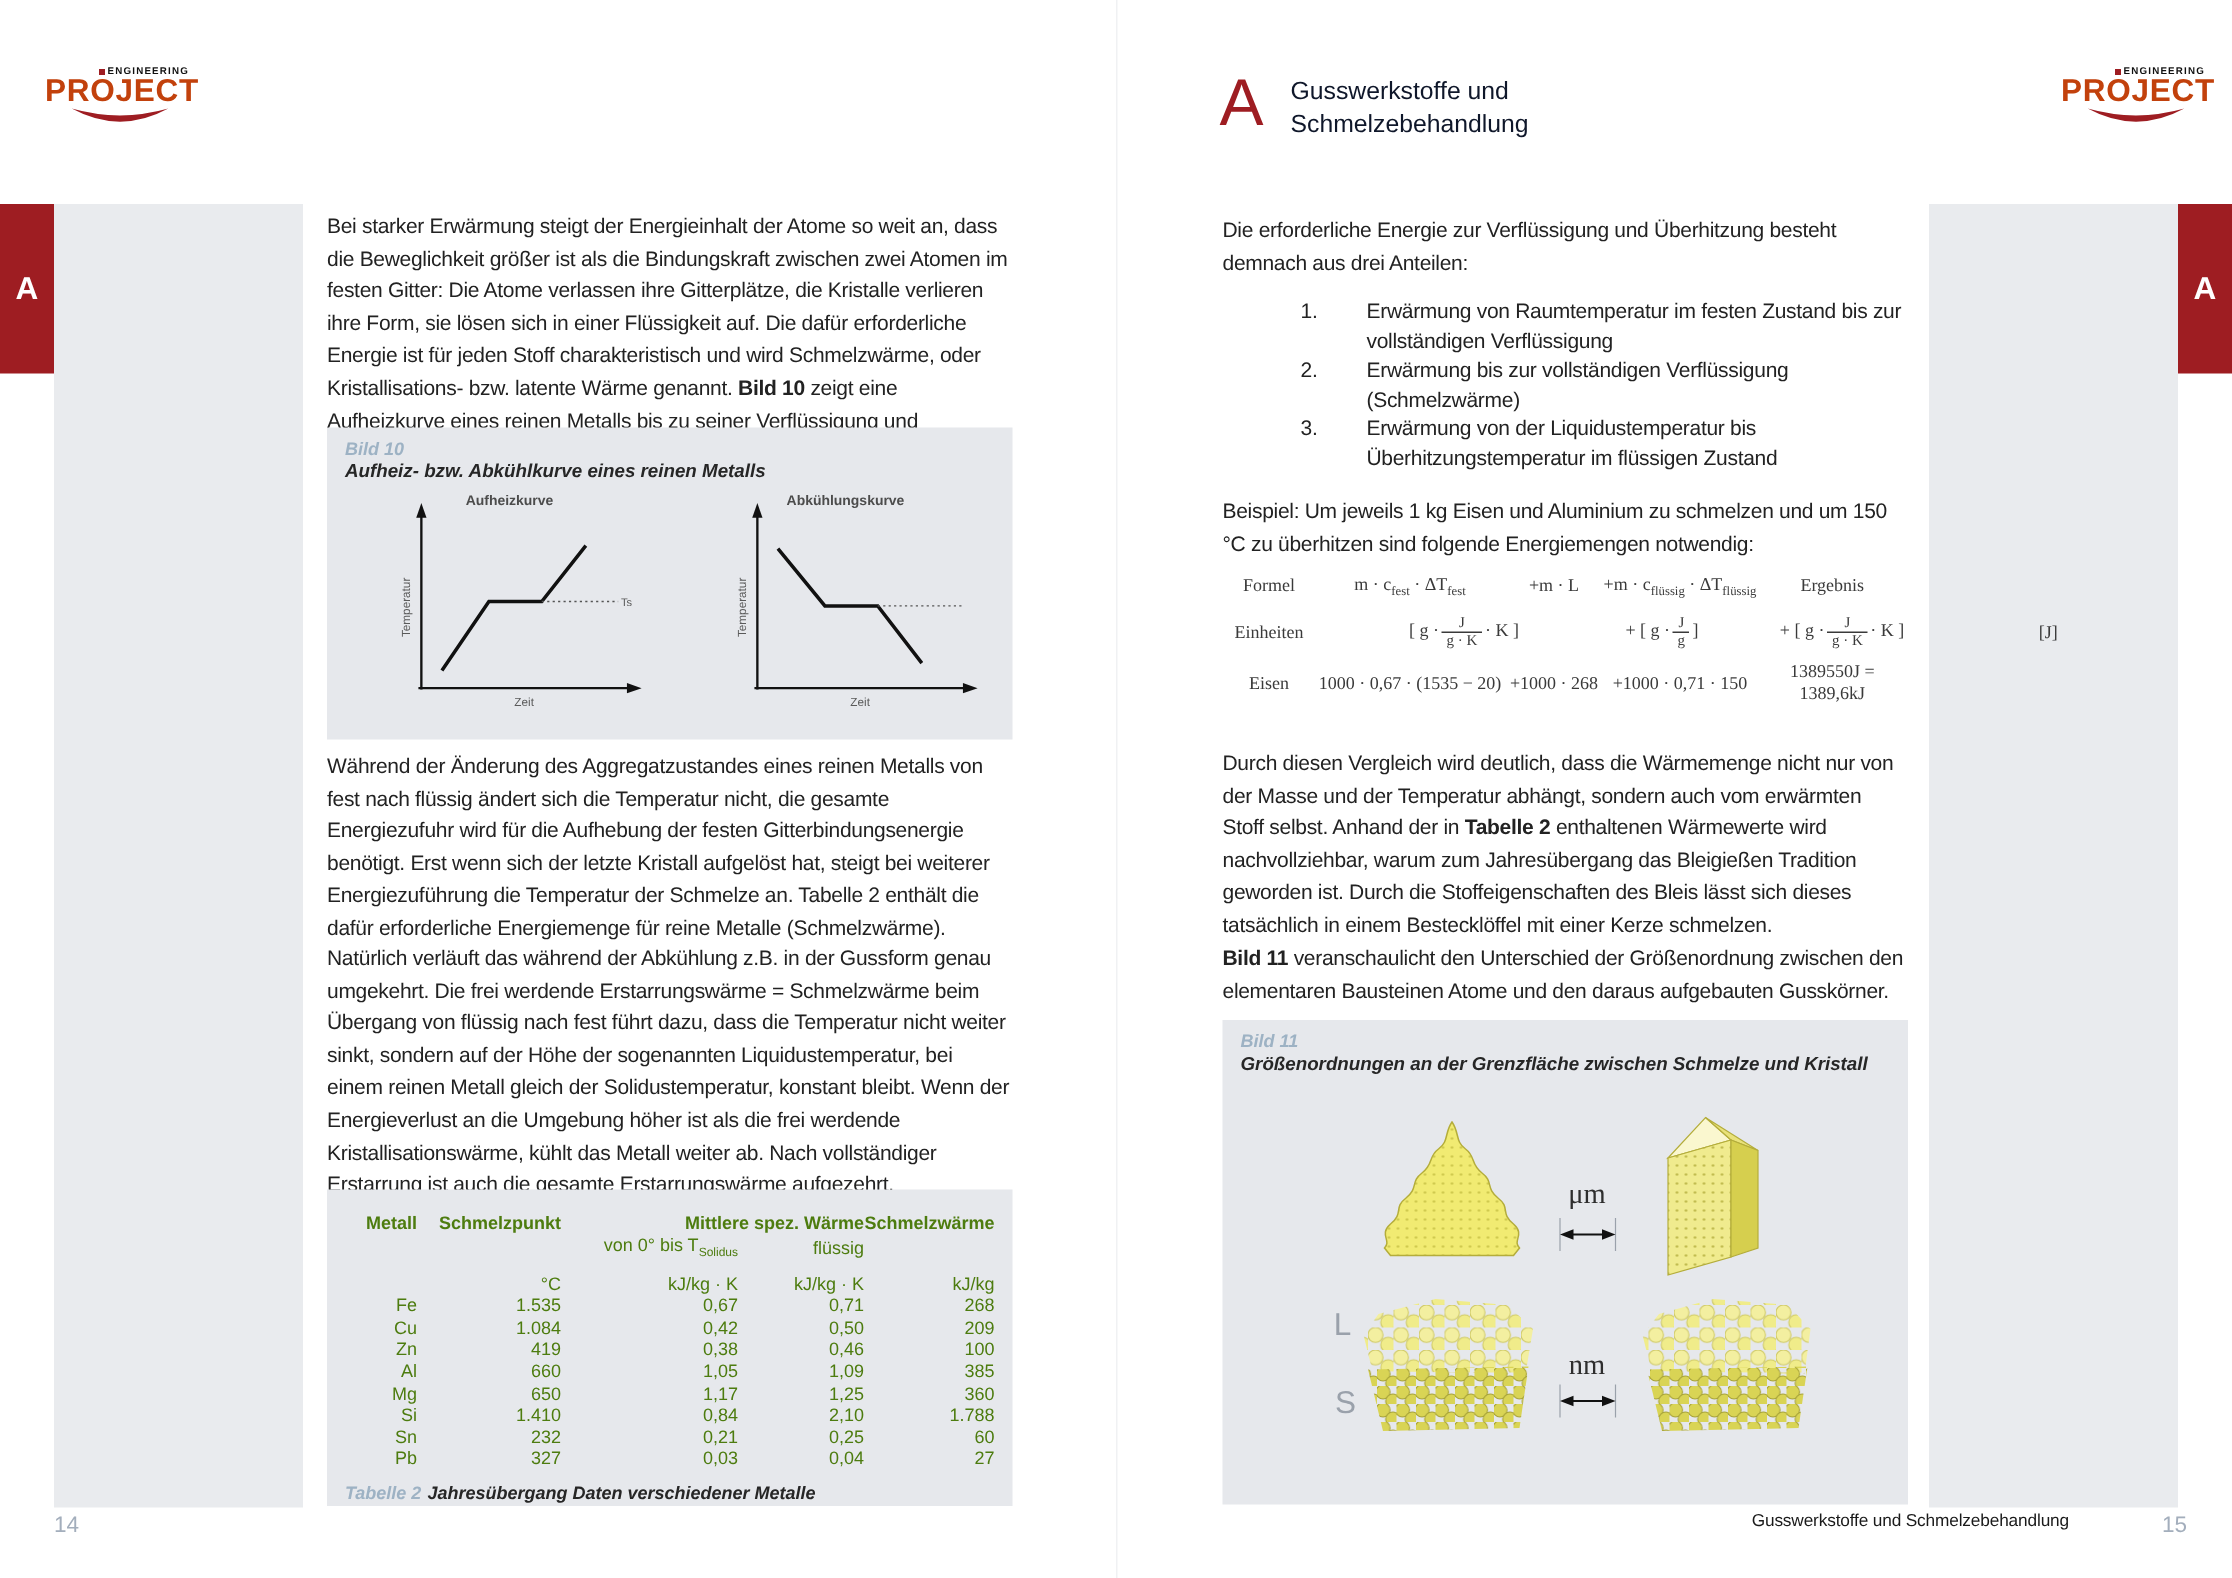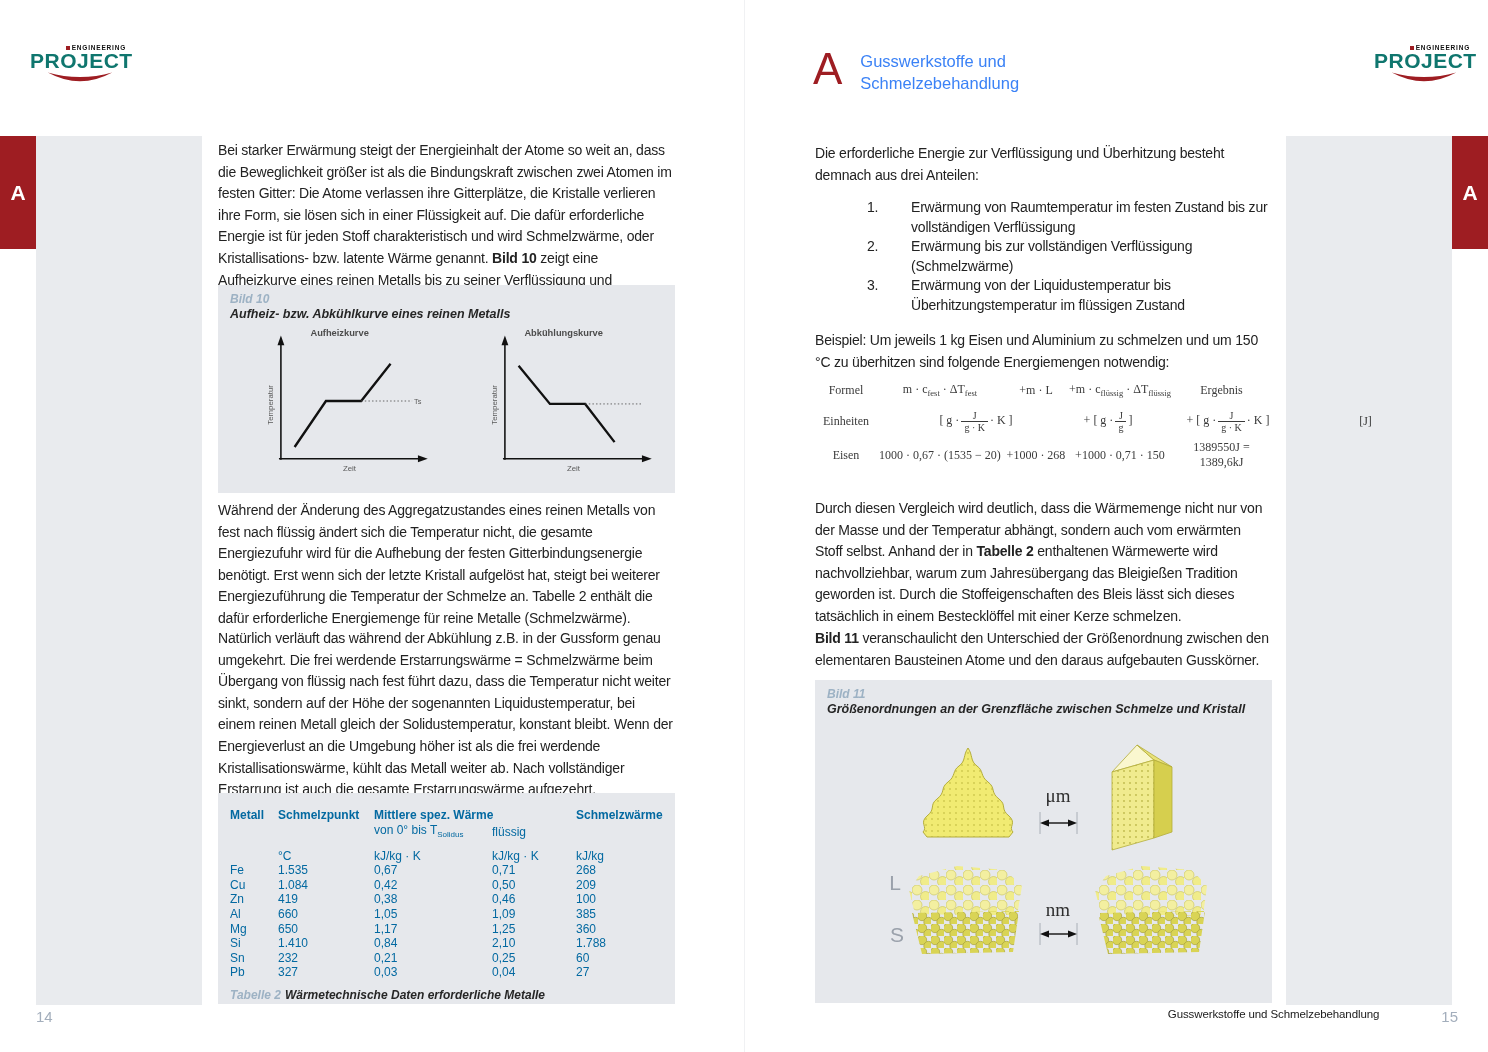--- a/index.html
+++ b/index.html
@@ -7,28 +7,28 @@
          font-family:"Liberation Sans",sans-serif;color:#202020;}
   .seam{position:absolute;left:744px;top:0;width:1px;height:1052px;background:#f0f1f3;}
 
   
   .logo{position:absolute;width:96px;}
   .logo-left{left:30px;top:44px;}
   .logo-right{left:1374px;top:44px;}
   .logo-sub{display:flex;align-items:center;justify-content:flex-end;gap:2px;
             font-size:6.5px;font-weight:bold;letter-spacing:0.8px;color:#111;}
   .logo-sq{width:4px;height:4px;background:#9e1d22;display:inline-block;}
-  .logo-word{font-size:21px;font-weight:bold;letter-spacing:0.5px;color:#0f766e;line-height:20px;}
+  .logo-word{font-size:21px;font-weight:bold;letter-spacing:0.5px;color:#c2410c;line-height:20px;}
   .logo-swoosh{width:72px;height:14px;margin-left:14px;display:block;}
   .logo-swoosh path{fill:#9e1d22;}
 
   
   .chapter-head{position:absolute;left:813px;top:46px;display:flex;gap:18px;align-items:flex-start;}
   .chapter-letter{font-size:44px;line-height:46px;color:#9e1d22;font-weight:400;}
-  .chapter-title{font-size:16.5px;line-height:22px;color:#3b82f6;padding-top:4px;}
+  .chapter-title{font-size:16.5px;line-height:22px;color:#0f172a;padding-top:4px;}
 
   
   .sidebar{position:absolute;top:136px;height:869px;background:#e9ebee;}
   .sidebar-left{left:36px;width:166px;}
   .sidebar-right{left:1286px;width:166px;}
   .tab{position:absolute;top:136px;width:36px;height:113px;background:#9e1d22;color:#fff;
        display:flex;align-items:center;justify-content:center;font-size:21px;font-weight:bold;}
   .tab-left{left:0;}
   .tab-right{left:1452px;}
 
@@ -57,21 +57,21 @@
   .chart-svg{width:214px;height:152px;}
   .chart-title{font-size:9.5px;font-weight:bold;fill:#4c4c4c;}
   .axis{stroke:#111;stroke-width:1.6;}
   .curve{stroke:#111;stroke-width:2.4;fill:none;}
   .dotline{stroke:#555;stroke-width:0.9;stroke-dasharray:1.5,2.2;}
   .axlabel{font-size:8px;fill:#5a5a5a;}
   .tslabel{font-size:7.5px;fill:#5a5a5a;}
 
   
   .tab2 table{border-collapse:collapse;width:433px;table-layout:fixed;margin-top:4px;}
-  .tab2 td{font-size:12px;line-height:14.6px;text-align:left;padding:0;color:#0369a1;}
+  .tab2 td{font-size:12px;line-height:14.6px;text-align:right;padding:0;color:#4d7c0f;}
   .tab2 .c0{width:48px;} .tab2 .c1{width:96px;} .tab2 .c2{width:118px;} .tab2 .c3{width:84px;} .tab2 .c4{width:87px;}
   .tab2 .th1 td{font-weight:bold;padding-top:4px;}
   .tab2 .th2 td{padding-bottom:6px;}
   .tab2 sub{font-size:8px;}
   .tab-caption{margin-top:8px;font-size:12px;}
   .tab-caption .cap-text{font-weight:bold;font-style:italic;color:#262626;margin-left:4px;}
 
   
   .formula{position:absolute;top:378px;left:0;width:457px;
            font-family:"Liberation Serif",serif;color:#3a3a3a;}
@@ -257,21 +257,21 @@
             <tr>
               <td>Pb</td>
               <td>327</td>
               <td>0,03</td>
               <td>0,04</td>
               <td>27</td>
             </tr>
           </tbody>
       </table>
       <div class="tab-caption">
-        <span class="fig-label">Tabelle 2</span><span class="cap-text">Wärmetechnische Daten erforderliche Metalle</span>
+        <span class="fig-label">Tabelle 2</span><span class="cap-text">Jahresübergang Daten verschiedener Metalle</span>
       </div>
     </section>
   </main>
 
   <main class="col col-right">
     <p class="body rp1">Die erforderliche Energie zur Verflüssigung und Überhitzung besteht demnach aus drei Anteilen:</p>
 
     <div class="numlist">
       <div class="item">
           <span></span>

